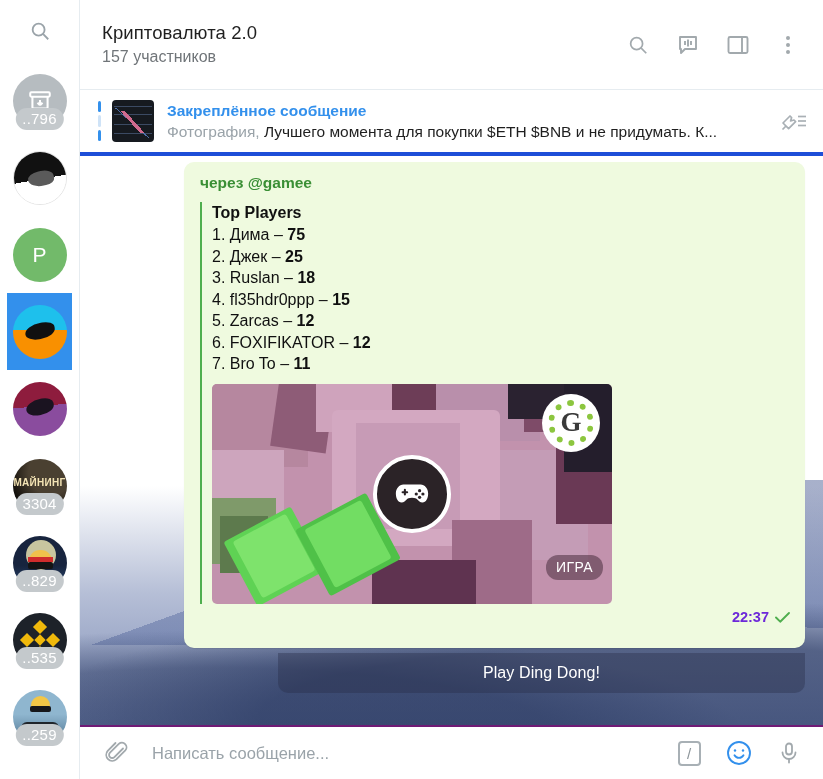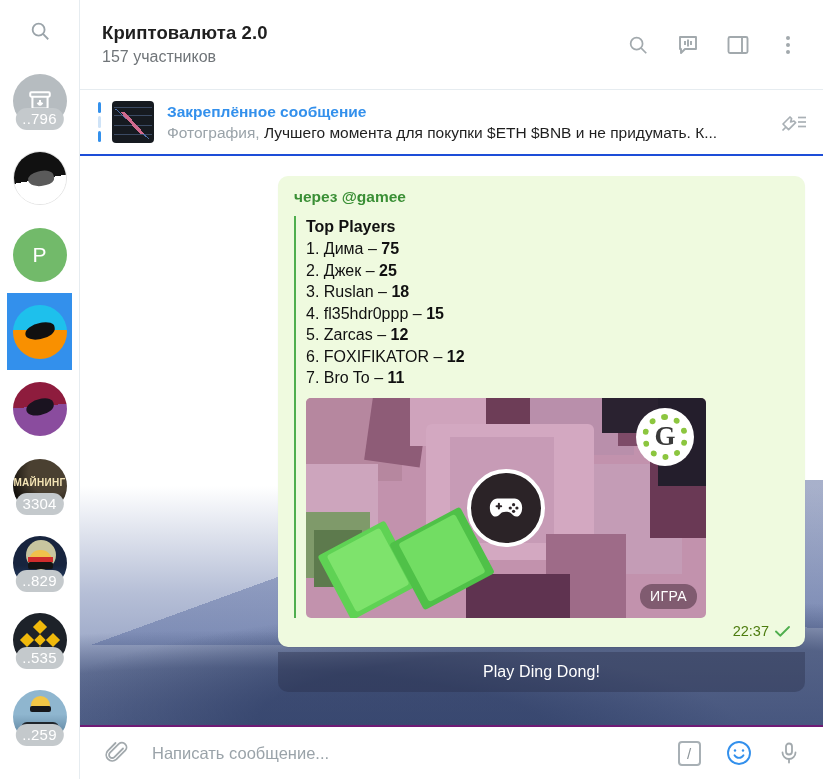--- a/index.html
+++ b/index.html
@@ -129,32 +129,32 @@
   .main { flex: 1; position: relative; height: 779px; display: flex; flex-direction: column; }
 
   
   .chat-header {
     height: 90px; background: #ffffff; flex: 0 0 90px;
     display: flex; align-items: center; padding: 0 16px 0 22px;
     border-bottom: 1px solid #e6ecf0;
   }
   .ch-titles { flex: 1; }
   .ch-title {
-    font-size: 18.5px; font-weight: bold; color: #1f1f1f;
+    font-size: 18.5px; font-weight: normal; color: #1f1f1f;
     letter-spacing: .1px; line-height: 24px;
   }
   .ch-sub { font-size: 16px; color: #707579; line-height: 22px; margin-top: 1px; }
   .ch-icons { display: flex; align-items: center; gap: 24px; padding-right: 6px; }
   .ch-icon { width: 26px; height: 26px; display: flex; align-items: center; justify-content: center; }
 
   
   .pinned {
     height: 66px; background: #ffffff; flex: 0 0 66px;
     display: flex; align-items: center; padding: 0 14px 0 18px;
-    border-bottom: 2px solid #1d4ed8;
+    border-bottom: 4px solid #1d4ed8;
     justify-content: space-between;
   }
   .pin-bars { width: 3px; height: 40px; display: flex; flex-direction: column; gap: 3px; }
   .pin-bars i { flex: 1; background: #3390ec; border-radius: 2px; display: block; }
   .pin-bars i:nth-child(2) { background: #cfe3f7; }
   .pin-thumb {
     width: 42px; height: 42px; margin-left: 11px; border-radius: 4px;
     overflow: hidden; position: relative;
     background: #161a20; flex: 0 0 42px;
   }
@@ -219,24 +219,24 @@
   }
 
   .messages {
     position: absolute; inset: 0; padding: 0 18px 0 0;
     display: flex; flex-direction: column; align-items: flex-end;
     justify-content: flex-start;
   }
 
   
   .bubble {
-    width: 527px; margin-top: 20px;
+    width: 621px; margin-top: 6px;
     background: #effadf;
     border-radius: 10px 10px 10px 10px;
-    padding: 10px 12px 5px 16px;
+    padding: 10px 12px 20px 16px;
     position: relative;
     box-shadow: 0 1px 1px rgba(0,0,0,.08);
   }
   .via {
     color: #3a8f35; font-size: 15.5px; font-weight: bold; line-height: 21px;
     margin-bottom: 9px;
   }
   .webpage {
     border-left: 2px solid #4fae4e; padding-left: 10px; position: relative;
   }
@@ -270,30 +270,30 @@
   }
   .gi-g .ring {
     position: absolute; width: 46px; height: 46px; border-radius: 50%;
     border: 6px dotted #8cc63f;
   }
   .gi-g .letter {
     font-size: 27px; font-weight: bold; color: #3a3a3a;
     font-family: "Liberation Serif", serif; z-index: 2; line-height: 1;
   }
   .gi-label {
-    position: absolute; right: 9px; bottom: 9px;
+    position: absolute; right: 9px; bottom: 24px;
     background: rgba(74,45,62,.55); color: #ffffff;
     font-size: 14px; line-height: 16px; padding: 4px 10px 5px;
     border-radius: 12px; letter-spacing: .4px;
   }
   .meta {
     display: flex; align-items: center; justify-content: flex-end;
     gap: 5px; margin-top: 2px; padding-right: 2px; height: 22px;
   }
-  .meta .time { color: #4d7c0f; font-size: 14.5px; line-height: 18px; }
+  .meta .time { color: #6d28d9; font-size: 14.5px; line-height: 18px; font-weight: bold; }
 
   .inline-btn {
     width: 527px; margin-top: 5px; height: 40px;
     background: rgba(40,46,70,.38);
     border-radius: 0 0 10px 10px;
     display: flex; align-items: center; justify-content: center;
     color: #ffffff; font-size: 16px; letter-spacing: .1px;
     cursor: pointer;
   }
 

